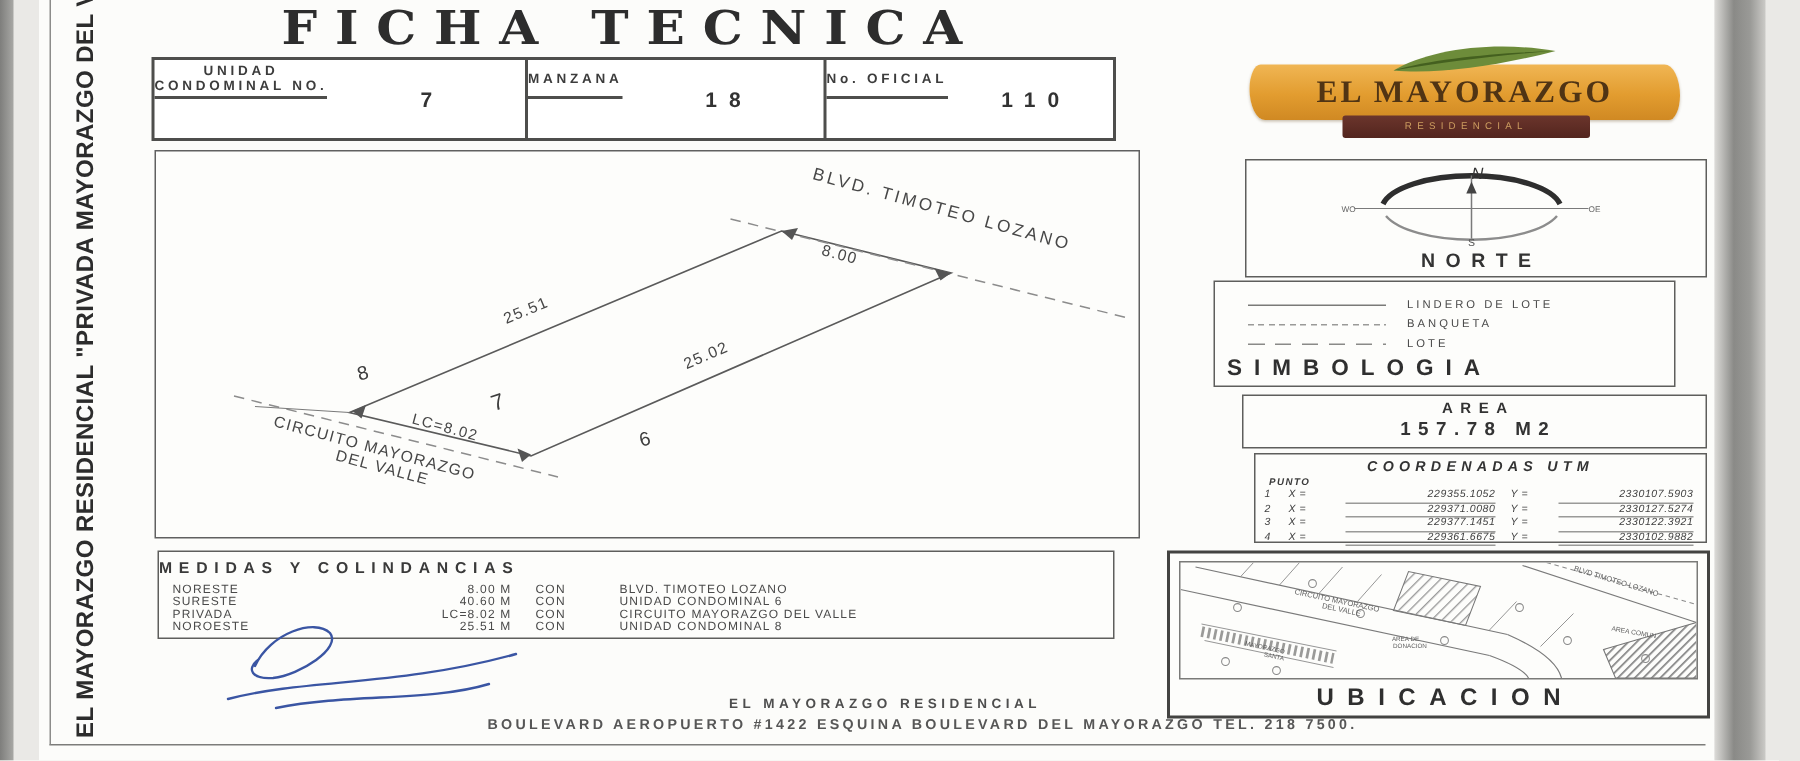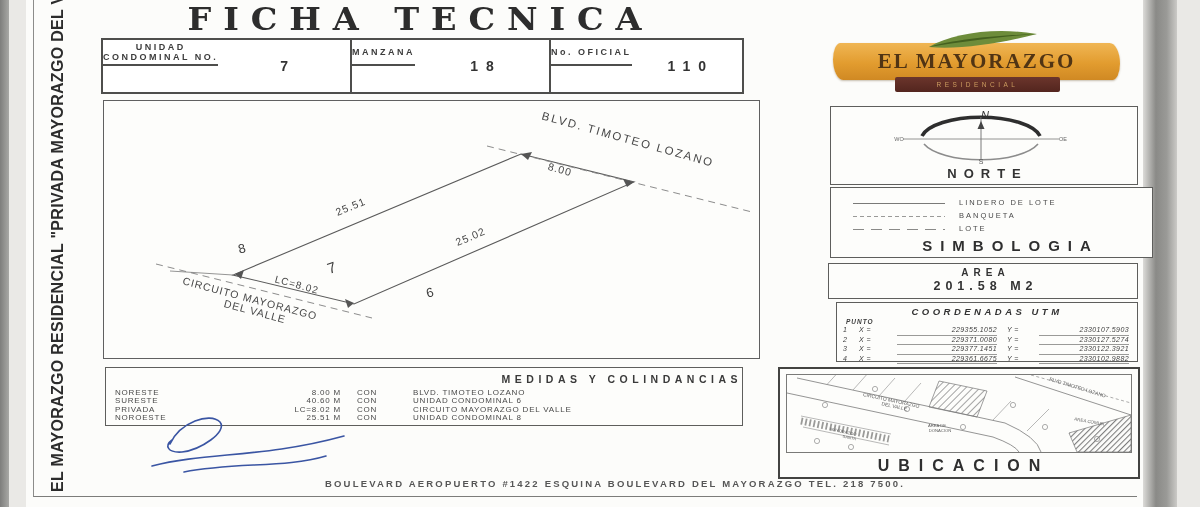--- a/index.html
+++ b/index.html
@@ -27,48 +27,48 @@
   .hh{height:24px;border-bottom:2px solid #4e4e4c;display:flex;align-items:center;justify-content:center;
     font-size:9px;font-weight:600;letter-spacing:2.5px;color:#3c3c3c;white-space:pre-line;text-align:center;line-height:10px;}
   .vv{flex:1;display:flex;align-items:center;justify-content:center;font-size:14px;font-weight:600;
     letter-spacing:8px;text-indent:8px;color:#333;}
   
   .plot-box{left:103px;top:100px;width:655px;height:257px;border:1.5px solid #606060;background:#fdfdfb;}
   .plot-box svg{display:block;}
   svg text{font-family:"Liberation Sans",sans-serif;}
   
   .med-box{left:105px;top:367px;width:636px;height:57px;border:1.5px solid #5e5e5c;background:#fdfdfb;}
-  .med-title{margin-top:5px;text-align:right;font-size:10.5px;font-weight:700;letter-spacing:4.5px;color:#3a3a3a;}
+  .med-title{margin-top:5px;text-align:left;font-size:10.5px;font-weight:700;letter-spacing:4.5px;color:#3a3a3a;}
   .med-rows{margin-top:4px;}
   .med-row{display:grid;grid-template-columns:128px 98px 72px auto;padding-left:9px;
     font-size:8px;line-height:8.4px;letter-spacing:.8px;color:#4a4a4a;}
   .med-measure{text-align:right;}
   .med-con{padding-left:16px;}
   
   .logo-banner{left:833px;top:43px;width:287px;height:37px;display:flex;align-items:center;justify-content:center;
     background:linear-gradient(180deg,#f0b654 0%,#e29c2f 55%,#d08923 100%);
     border-radius:10px 14px 10px 14px / 22px 28px 22px 28px;box-shadow:0 1px 2px rgba(80,50,0,.3);}
   .logo-banner span{font-family:"Liberation Serif",serif;font-size:21px;font-weight:600;letter-spacing:2px;color:#503414;text-align:center;}
   .logo-leaf{left:925px;top:27px;width:115px;height:27px;}
   .logo-ribbon{left:895px;top:77px;width:165px;height:15px;display:flex;align-items:center;justify-content:center;
     background:linear-gradient(180deg,#6b352c,#53251e);border-radius:2px;}
   .logo-ribbon span{font-size:6.5px;letter-spacing:3.5px;color:#cc9c5f;}
   
   .rbox{border:1.5px solid #5e5e5c;background:#fdfdfb;}
   .norte-box{left:830px;top:106px;width:306px;height:77px;}
   .norte-label{position:absolute;bottom:3px;width:100%;text-align:center;font-size:13px;font-weight:600;
     letter-spacing:7px;text-indent:7px;color:#333;}
-  .simb-box{left:830px;top:187px;width:306px;height:69px;padding-left:15px;}
+  .simb-box{left:809px;top:187px;width:306px;height:69px;}
   .simb-row{position:absolute;left:0;width:100%;}
   .sline{position:absolute;left:22px;width:92px;height:2px;top:3px;}
   .sline.solid{border-top:1.2px solid #7a7a78;}
   .sline.dash-fine{background:repeating-linear-gradient(90deg,#9a9a98 0 4px,transparent 4px 7px);height:1.2px;}
   .sline.dash-long{background:repeating-linear-gradient(90deg,#8a8a88 0 11px,transparent 11px 18px);height:1.4px;}
   .slabel{position:absolute;left:128px;top:-2px;font-size:7.5px;letter-spacing:2px;color:#4a4a4a;}
-  .simb-title{position:absolute;bottom:3px;width:100%;text-align:center;font-size:15px;font-weight:600;
+  .simb-title{position:absolute;bottom:3px;width:100%;font-size:15px;font-weight:600;
     letter-spacing:8px;text-indent:8px;color:#2f2f2f;}
   .area-box{left:828px;top:263px;width:308px;height:34px;text-align:center;}
   .area-l1{margin-top:3px;font-size:10px;font-weight:700;letter-spacing:5px;text-indent:5px;color:#333;}
   .area-l2{margin-top:1px;font-size:12.5px;font-weight:600;letter-spacing:5px;text-indent:5px;color:#333;}
   .coord-box{left:836px;top:302px;width:300px;height:58px;font-style:italic;}
   .coord-title{margin-top:3px;text-align:center;font-size:9.5px;font-weight:700;letter-spacing:3.5px;color:#333;}
   .coord-punto{position:absolute;left:9px;top:15px;font-size:6.5px;font-weight:700;letter-spacing:1px;color:#3c3c3c;}
   .coord-rows{position:absolute;left:6px;right:8px;top:23px;}
   .coord-row{display:grid;grid-template-columns:16px 38px 100px 42px auto;font-size:7px;line-height:8.6px;
     letter-spacing:.4px;color:#3f3f3f;}
@@ -206,21 +206,21 @@
     </div>
     <div class="simb-row" style="top:38px">
       <span class="sline dash-long"></span>
       <span class="slabel">LOTE</span>
     </div>
     <div class="simb-title">SIMBOLOGIA</div>
   </div>
 
   <div class="abs rbox area-box">
     <div class="area-l1">AREA</div>
-    <div class="area-l2">201.58 M2</div>
+    <div class="area-l2">157.78 M2</div>
   </div>
 
   <div class="abs rbox coord-box">
     <div class="coord-title">COORDENADAS UTM</div>
     <div class="coord-punto">PUNTO</div>
     <div class="coord-rows">
       <div class="coord-row">
         <span>1</span>
         <span>X =</span>
         <span class="coord-x">229355.1052</span>
@@ -302,15 +302,16 @@
   </div>
 
   <svg class="abs sig" viewBox="0 0 200 72">
     <g stroke="#3a55a3" stroke-width="1.6" fill="none" stroke-linecap="round">
       <path d="M 22,34 C 32,12 62,2 72,12 C 80,22 52,40 34,42 C 20,43 16,36 24,30"></path>
       <path d="M 4,56 C 58,42 116,48 196,26"></path>
       <path d="M 36,62 C 86,52 138,58 178,46"></path>
     </g>
   </svg>
 
+  <div class="abs footer1">EL MAYORAZGO RESIDENCIAL</div>
   <div class="abs footer2">BOULEVARD AEROPUERTO #1422 ESQUINA BOULEVARD DEL MAYORAZGO TEL. 218 7500.</div>
 
 </div>
 
 </body></html>

